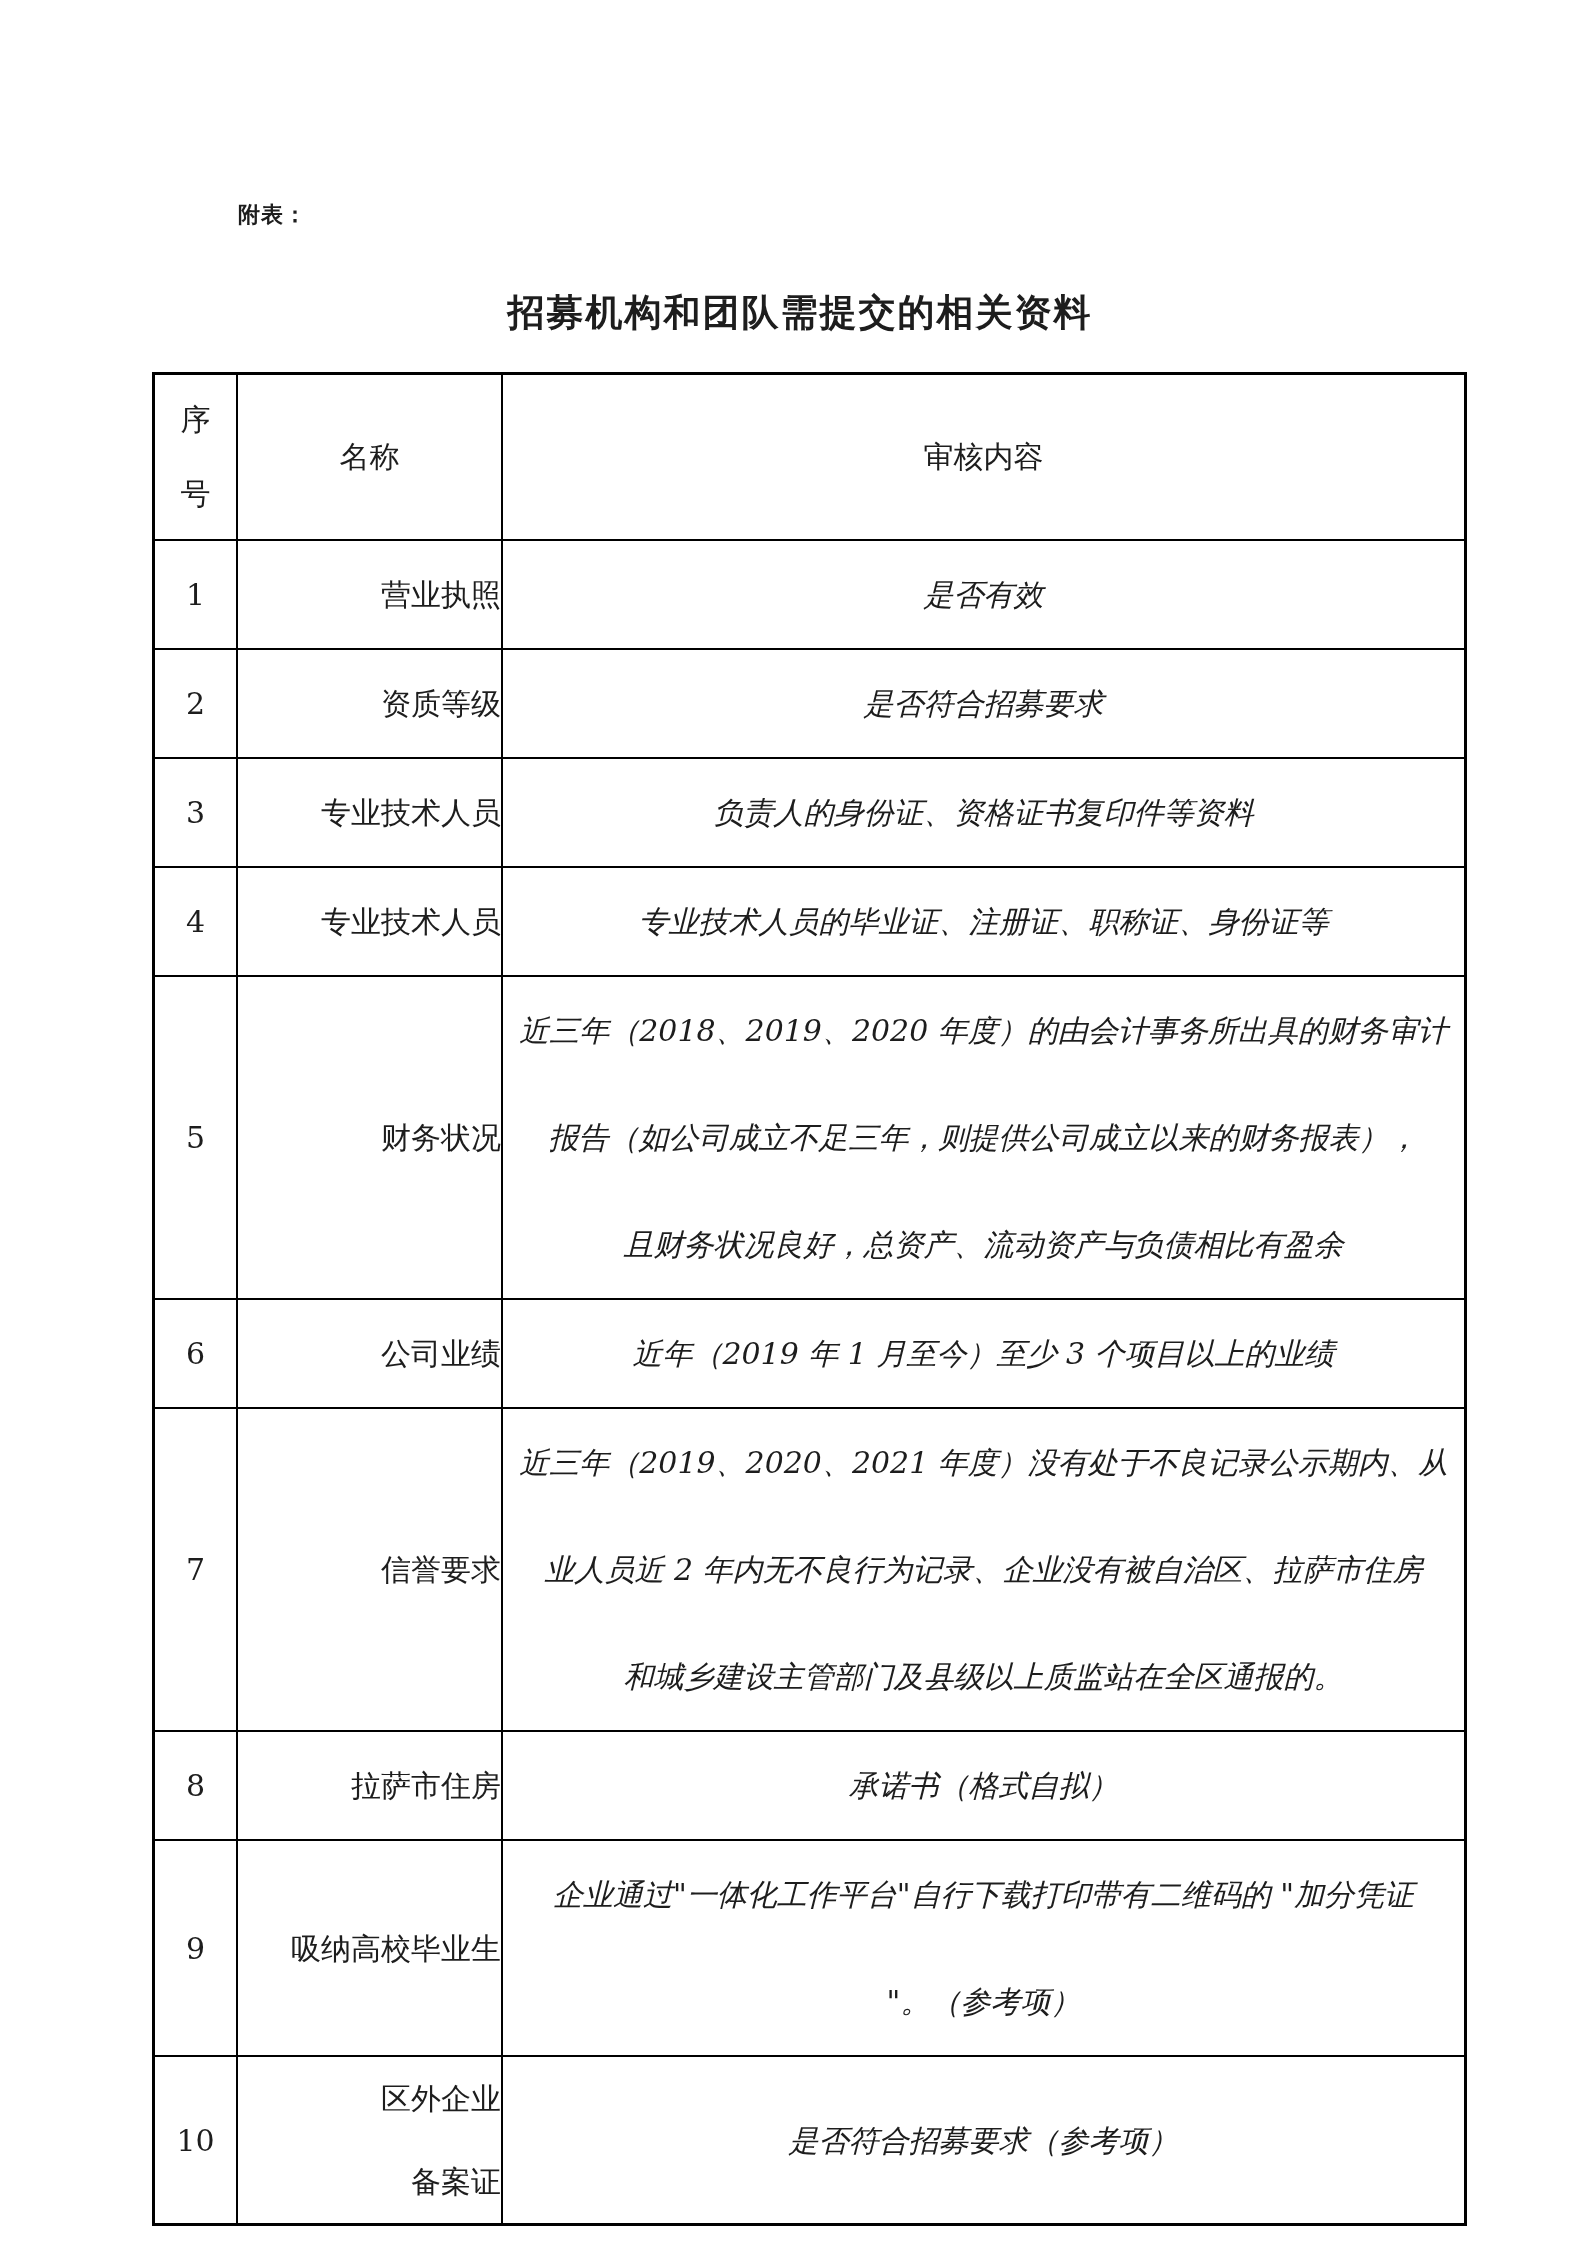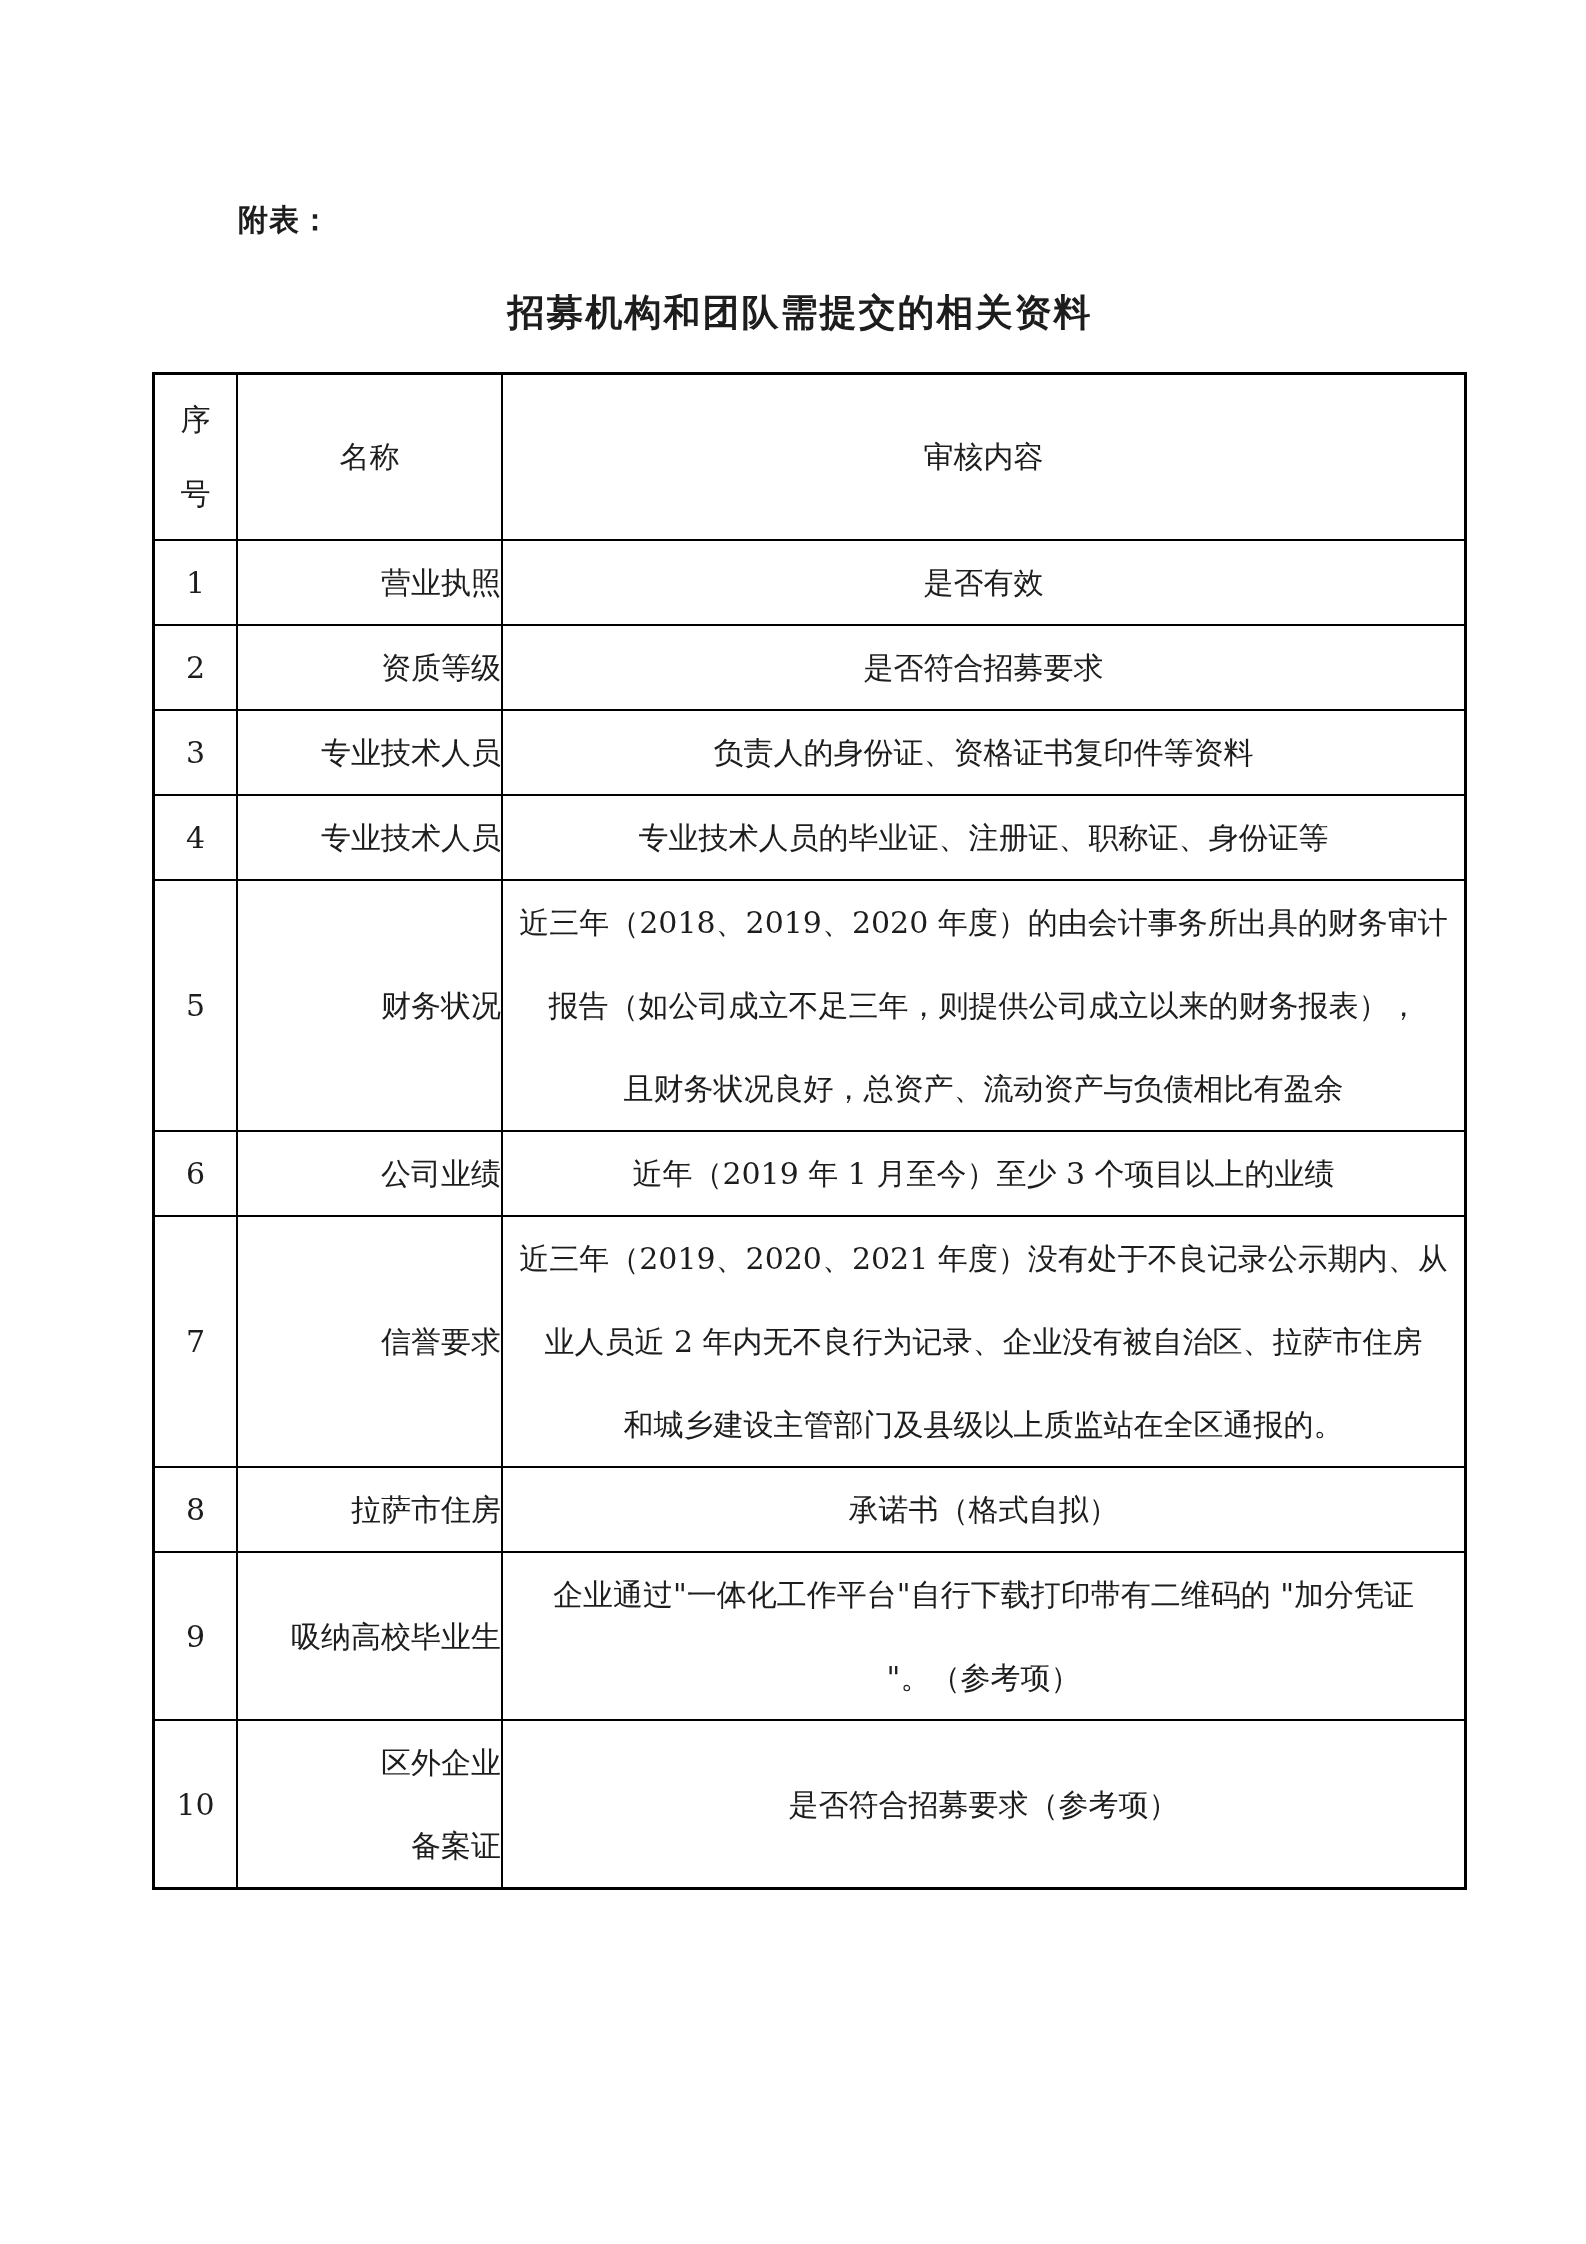--- a/index.html
+++ b/index.html
@@ -11,21 +11,21 @@
     width: 1586px;
     height: 2244px;
     position: relative;
     font-family: "DejaVu Serif", "Liberation Serif", serif;
     color: #1d1d1d;
   }
   .appendix-label {
     position: absolute;
     left: 238px;
     top: 200px;
-    font-size: 30px;
+    font-size: 22px;
     font-weight: bold;
     letter-spacing: 1px;
   }
   .doc-title {
     position: absolute;
     left: 148px;
     top: 288px;
     width: 1304px;
     text-align: center;
     font-size: 37px;
@@ -55,21 +55,22 @@
   .hdr-line {
     line-height: 74px;
     text-align: center;
   }
   .hdr-single { text-align: center; margin-left: 27px; }
   .num-cell { text-align: center; }
   .name-cell { text-align: right; }
   .name-line { line-height: 83px; }
   .content-line {
     line-height: 83px;
-    padding: 0 13px;
+    padding: 12px 13px;
+    font-style: italic;
   }
   .content-line.center { text-align: center; }
   .content-line.left { text-align: center; }
 </style>
 </head>
 <body>
 
 <div class="appendix-label">附表：</div>
 
 <div class="doc-title">招募机构和团队需提交的相关资料</div>

